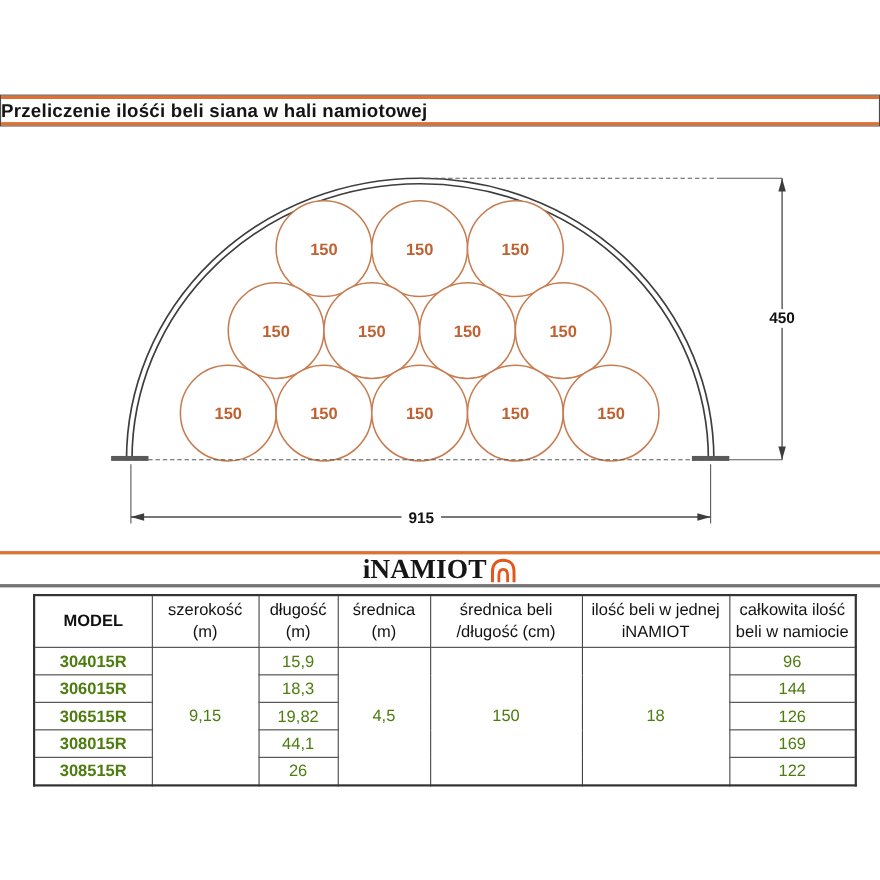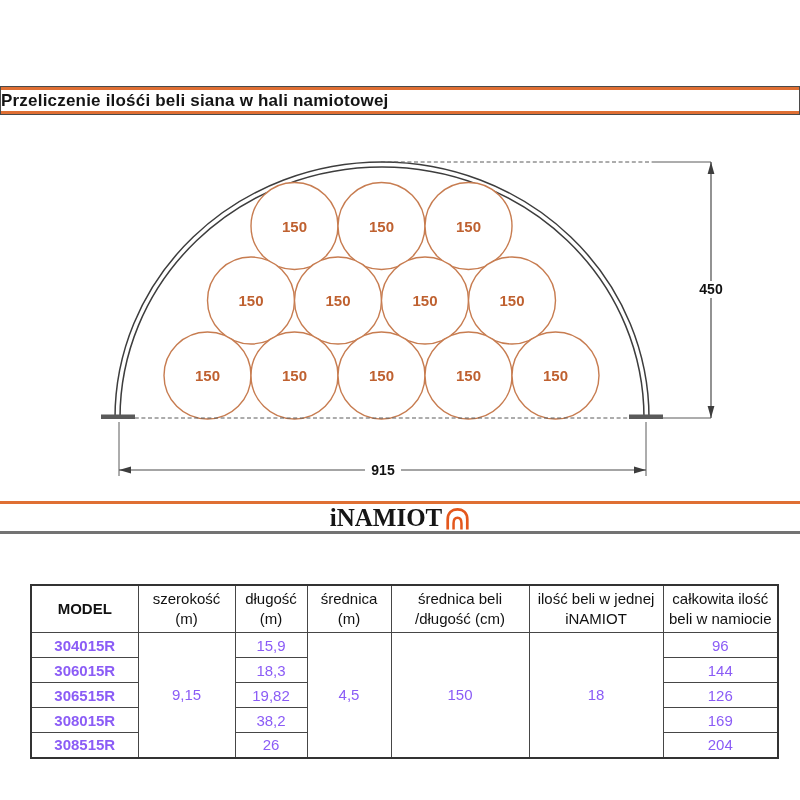--- a/index.html
+++ b/index.html
@@ -28,24 +28,24 @@
 
   
   .logo-band{position:absolute;top:501px;left:0;width:800px;height:33px;box-sizing:border-box;
     border-top:3px solid #df6f33;border-bottom:3px solid #737373;
     display:flex;align-items:center;justify-content:center;background:#fff;}
   .logo-text{font-family:"Liberation Serif",serif;font-weight:bold;font-size:25px;color:#151515;letter-spacing:0px;line-height:1;}
   .logo-icon{margin-left:3px;margin-top:2px;}
 
   
   .spec-table{position:absolute;top:540px;left:30px;width:747px;border-collapse:collapse;table-layout:fixed;
-    border:2px solid #333;font-family:"Liberation Sans",sans-serif;margin-top:44px;}
+    border:2px solid #333;font-family:"Liberation Sans",sans-serif;}
   .spec-table th,.spec-table td{border:1px solid #464646;text-align:center;vertical-align:middle;padding:0;overflow:hidden;}
   .spec-table th{font-weight:normal;font-size:15px;color:#111;height:46px;line-height:20px;}
-  .spec-table td{font-size:15px;color:#8b5cf6;}
+  .spec-table td{font-size:15px;color:#4d7c0f;}
   .spec-table tbody tr{height:25px;}
   .hdr-l2:empty{display:none;}
   .model-cell{font-weight:bold;}
   .hdr-model{font-weight:bold;}
 </style>
 </head>
 <body>
 
 <div id="page">
 
@@ -176,24 +176,24 @@
         <td>18,3</td>
         <td>144</td>
       </tr>
       <tr>
         <td class="model-cell">306515R</td>
         <td>19,82</td>
         <td>126</td>
       </tr>
       <tr>
         <td class="model-cell">308015R</td>
-        <td>38,2</td>
+        <td>44,1</td>
         <td>169</td>
       </tr>
       <tr>
         <td class="model-cell">308515R</td>
         <td>26</td>
-        <td>204</td>
+        <td>122</td>
       </tr>
     </tbody>
   </table>
 
 </div>
 
 </body></html>

